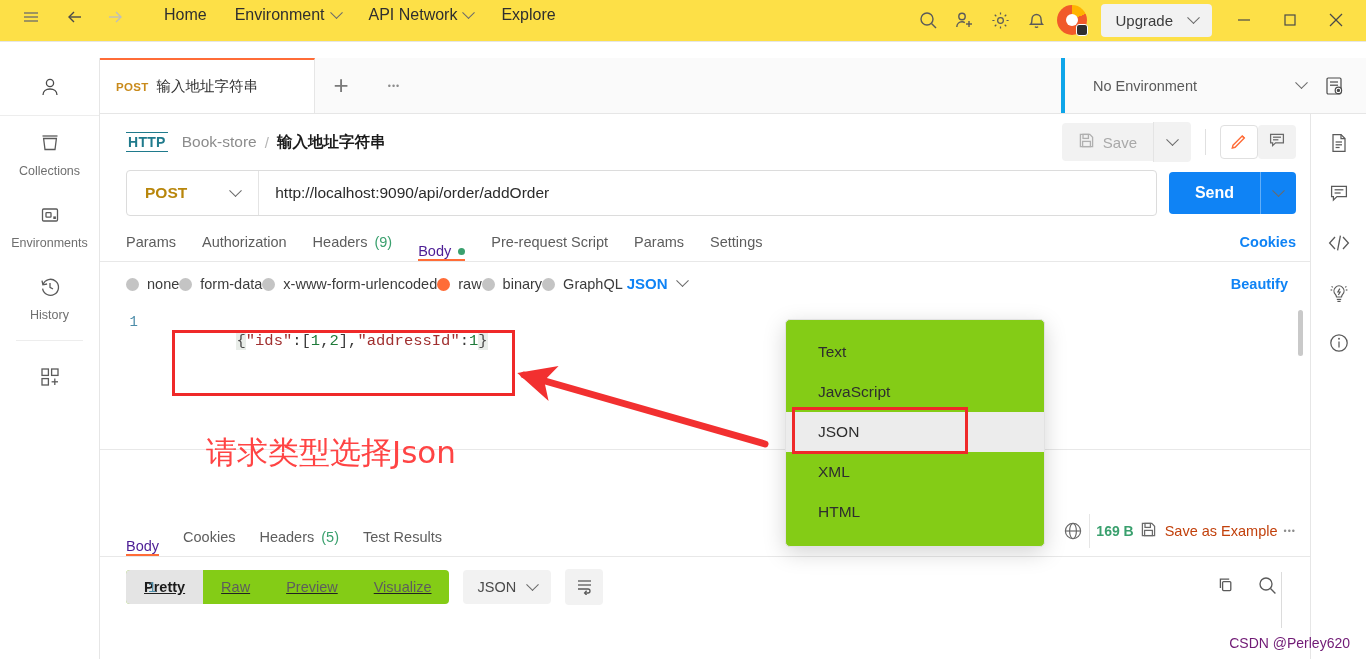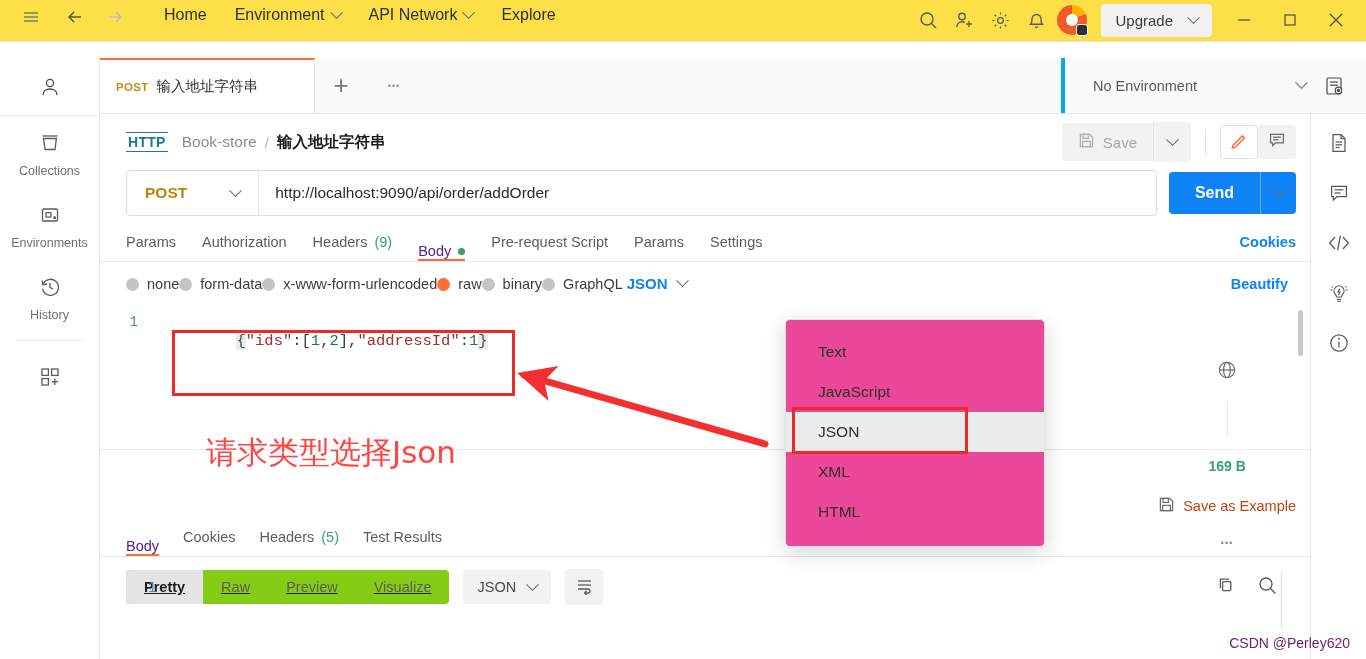--- a/index.html
+++ b/index.html
@@ -169,33 +169,33 @@
   .ed-scroll { position:absolute; right:7px; top:8px; width:5px; height:46px; background:#c9c9c9;
                border-radius:3px; }
 
   
   .anno-box { position:absolute; border:3px solid #ef2929; pointer-events:none; }
   .anno-text { position:absolute; color:#f44; font-size:31px; font-weight:500;
                font-family:"DejaVu Sans","Liberation Sans",sans-serif; white-space:nowrap; }
 
   
   .dropdown {
-    position:absolute; left:785px; top:319px; width:260px; height:228px; background:#ec4899;
+    position:absolute; left:785px; top:319px; width:260px; height:228px; background:#84cc16;
     border:1px solid #e2e2e2; border-radius:5px;
     box-shadow:0 6px 22px rgba(0,0,0,.17); z-index:40; padding:12px 0;
   }
   .dd-item { height:40px; display:flex; align-items:center; padding:0 32px;
              font-size:15.5px; color:#2e2e2e; cursor:pointer; }
   .dd-item.hl { background:#ececec; }
 
   
   .resp { position:absolute; left:0; top:397px; width:1210px; height:148px; }
   .resptabs { display:flex; align-items:flex-end; height:46px; padding:14px 14px 0 26px;
               gap:24px; border-bottom:1px solid #e8e8e8; }
-  .resp-right { margin-left:auto; display:flex; align-items:center; gap:22px; padding-bottom:8px;flex-direction:column; }
+  .resp-right { margin-left:auto; display:flex; align-items:center; gap:6px; padding-bottom:8px; }
   .globe { color:#6a6a6a; cursor:pointer; display:flex; }
   .size-txt { color:#3aa06e; font-size:14px; font-weight:bold; }
   .save-ex { display:flex; align-items:center; gap:8px; color:#c2410c; font-size:14.5px; cursor:pointer; }
   .resp-divider { width:1px; height:34px; background:#e6e6e6; }
 
   .viewrow { display:flex; align-items:center; padding:12px 14px 0 26px; gap:8px; }
   .seg { display:flex; background:#84cc16; border-radius:4px; overflow:hidden;text-decoration:underline; }
   .seg-item { padding:9px 18px; font-size:14.5px; color:#5d5d5d; cursor:pointer; }
   .seg-item.active { background:#e4e4e4; color:#1b1b1b; font-weight:bold; }
   .pill { display:flex; align-items:center; gap:12px; background:#f2f2f2; border-radius:4px;

